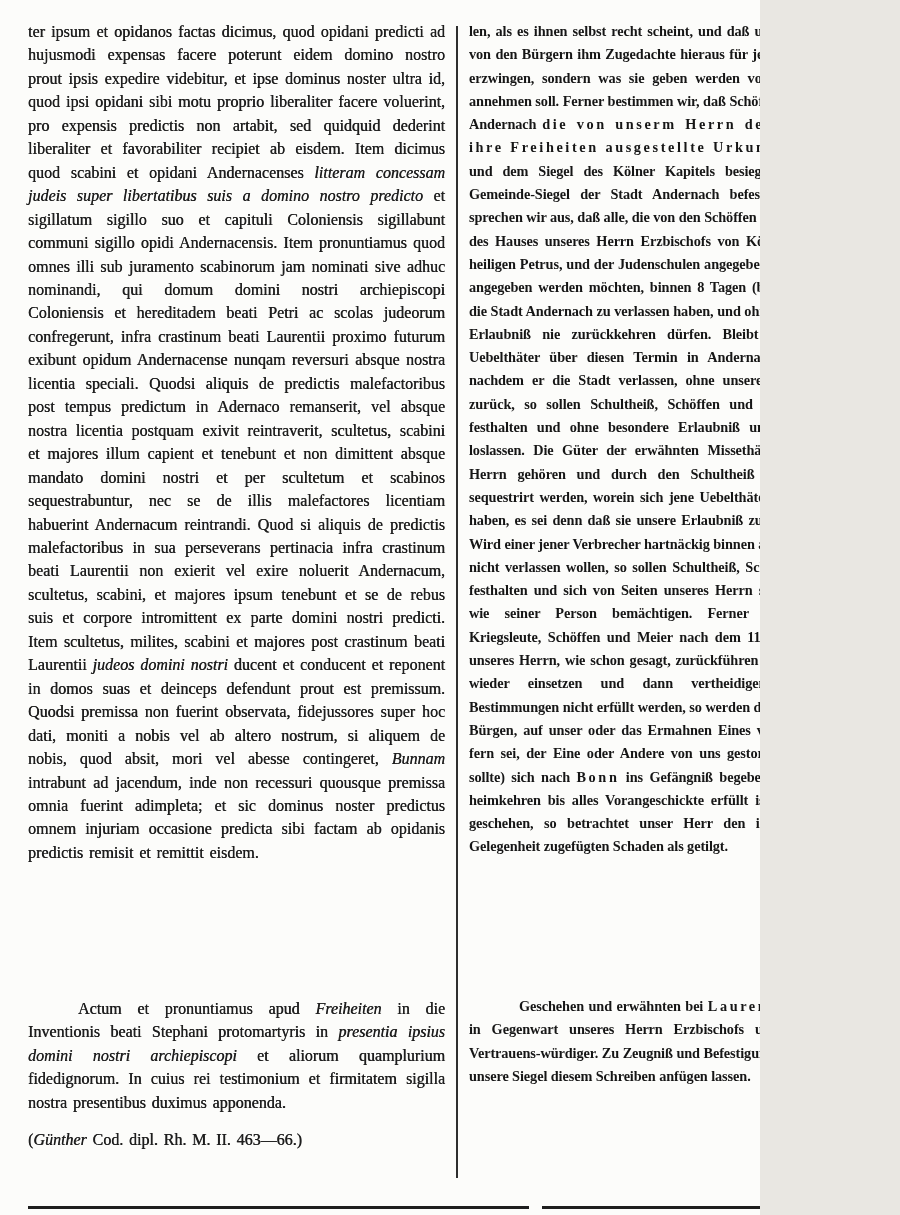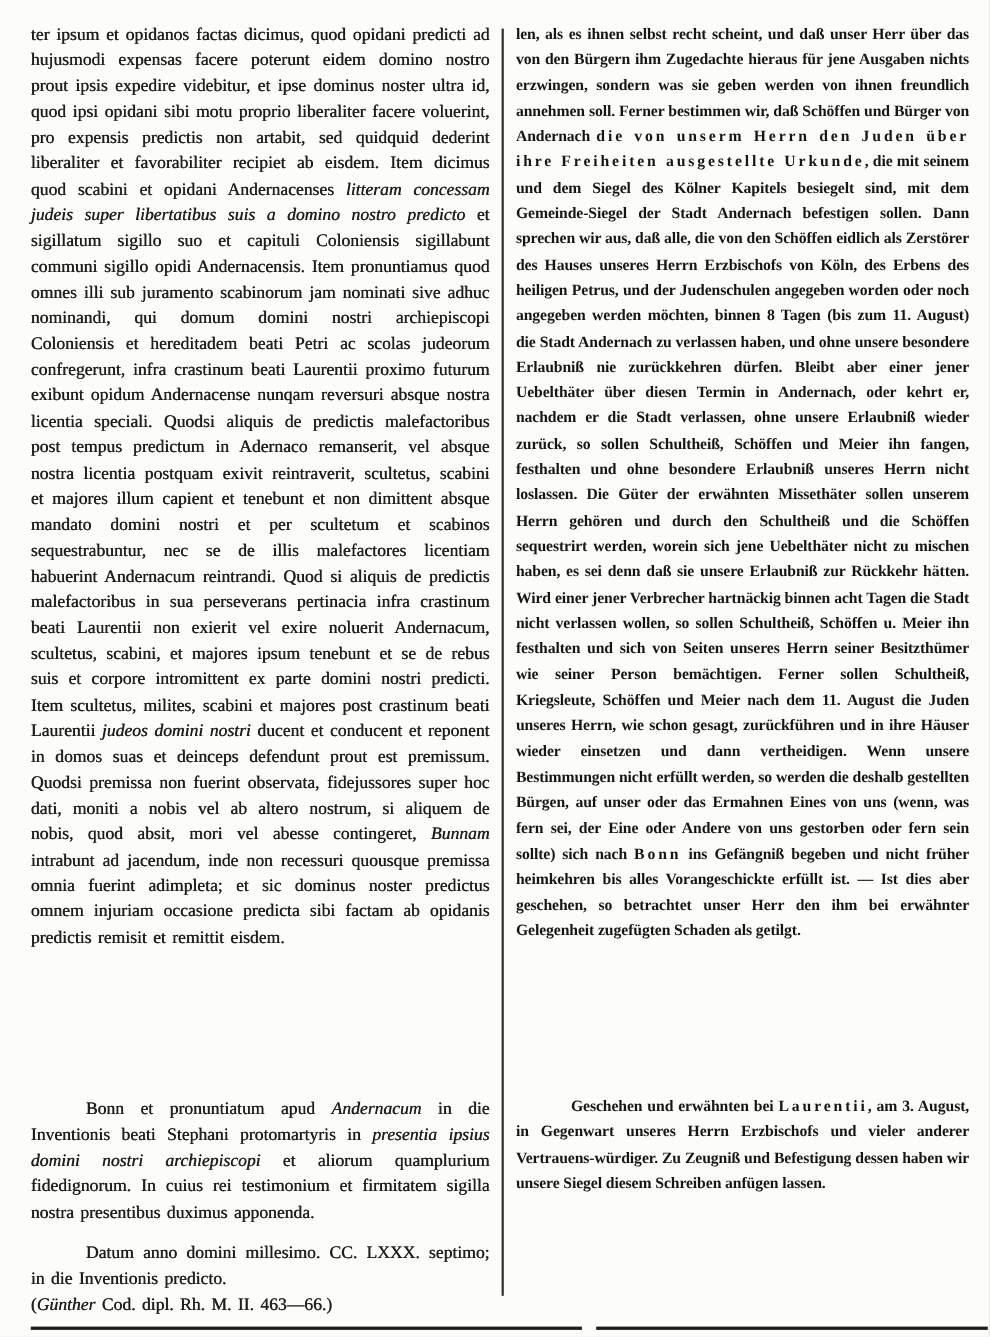--- a/index.html
+++ b/index.html
@@ -3,21 +3,21 @@
 <meta charset="utf-8">
 <style>
   html,body{margin:0;padding:0;}
   body{
     width:900px;height:1215px;
     font-family:"Liberation Serif",serif;
     background:var(--page_edge,#e9e7e2);
   }
   .page{
     position:relative;
-    width:899px;height:1215px;
+    width:760px;height:1215px;
     overflow:hidden;
     background:var(--background,#fcfcfa);
     color:var(--text,#1f1f1f);
   }
   
   .col{position:absolute;top:20px;height:1195px;}
   .col-left{
     left:28px;width:417px;
     font-family:"Liberation Serif",serif;
     font-size:16px;line-height:23.45px;
@@ -62,24 +62,23 @@
 </head>
 <body>
 
 <div class="page">
 
   <div class="col col-left">
     <div class="block">
         <p class="para flush"><span>ter ipsum et opidanos factas dicimus, quod opidani predicti ad hujusmodi expensas facere poterunt eidem domino nostro prout ipsis expedire videbitur, et ipse dominus noster ultra id, quod ipsi opidani sibi motu proprio liberaliter facere voluerint, pro expensis predictis non artabit, sed quidquid dederint liberaliter et favorabiliter recipiet ab eisdem. Item dicimus quod scabini et opidani Andernacenses </span><span class="it">litteram concessam judeis super libertatibus suis a domino nostro predicto</span><span> et sigillatum sigillo suo et capituli Coloniensis sigillabunt communi sigillo opidi Andernacensis. Item pronuntiamus quod omnes illi sub juramento scabinorum jam nominati sive adhuc nominandi, qui domum domini nostri archiepiscopi Coloniensis et hereditadem beati Petri ac scolas judeorum confregerunt, infra crastinum beati Laurentii proximo futurum exibunt opidum Andernacense nunqam reversuri absque nostra licentia speciali. Quodsi aliquis de predictis malefactoribus post tempus predictum in Adernaco remanserit, vel absque nostra licentia postquam exivit reintraverit, scultetus, scabini et majores illum capient et tenebunt et non dimittent absque mandato domini nostri et per scultetum et scabinos sequestrabuntur, nec se de illis malefactores licentiam habuerint Andernacum reintrandi. Quod si aliquis de predictis malefactoribus in sua perseverans pertinacia infra crastinum beati Laurentii non exierit vel exire noluerit Andernacum, scultetus, scabini, et majores ipsum tenebunt et se de rebus suis et corpore intromittent ex parte domini nostri predicti. Item scultetus, milites, scabini et majores post crastinum beati Laurentii </span><span class="it">judeos domini nostri</span><span> ducent et conducent et reponent in domos suas et deinceps defendunt prout est premissum. Quodsi premissa non fuerint observata, fidejussores super hoc dati, moniti a nobis vel ab altero nostrum, si aliquem de nobis, quod absit, mori vel abesse contingeret, </span><span class="it">Bunnam</span><span> intrabunt ad jacendum, inde non recessuri quousque premissa omnia fuerint adimpleta; et sic dominus noster predictus omnem injuriam occasione predicta sibi factam ab opidanis predictis remisit et remittit eisdem.</span></p>
       </div>
     <div class="block block-abs block-mid">
-        <p class="para indent"><span>Bonn et pronuntiatum apud </span><span class="it">Andernacum</span><span> in die Inventionis beati Stephani protomartyris in </span><span class="it">presentia ipsius domini nostri archiepiscopi</span><span> et aliorum quamplurium fidedignorum. In cuius rei testimonium et firmitatem sigilla nostra presentibus duximus apponenda.</span></p>
+        <p class="para indent"><span>Actum et pronuntiamus apud </span><span class="it">Freiheiten</span><span> in die Inventionis beati Stephani protomartyris in </span><span class="it">presentia ipsius domini nostri archiepiscopi</span><span> et aliorum quamplurium fidedignorum. In cuius rei testimonium et firmitatem sigilla nostra presentibus duximus apponenda.</span></p>
       </div>
     <div class="block block-abs block-bot">
-        <p class="para indent"><span>Datum anno domini millesimo. CC. LXXX. septimo; in die Inventionis predicto.</span></p>
         <p class="para citation"><span>(</span><span class="it">Günther</span><span> Cod. dipl. Rh. M. II. 463—66.)</span></p>
       </div>
   </div>
 
   <div class="divider"></div>
 
   <div class="col col-right">
     <div class="block">
         <p class="para flush"><span>len, als es ihnen selbst recht scheint, und daß unser Herr über das von den Bürgern ihm Zugedachte hieraus für jene Ausgaben nichts erzwingen, sondern was sie geben werden von ihnen freundlich annehmen soll. Ferner bestimmen wir, daß Schöffen und Bürger von Andernach </span><span class="sp">die von unserm Herrn den Juden über ihre Freiheiten ausgestellte Urkunde</span><span>, die mit seinem und dem Siegel des Kölner Kapitels besiegelt sind, mit dem Gemeinde-Siegel der Stadt Andernach befestigen sollen. Dann sprechen wir aus, daß alle, die von den Schöffen eidlich als Zerstörer des Hauses unseres Herrn Erzbischofs von Köln, des Erbens des heiligen Petrus, und der Judenschulen angegeben worden oder noch angegeben werden möchten, binnen 8 Tagen (bis zum 11. August) die Stadt Andernach zu verlassen haben, und ohne unsere besondere Erlaubniß nie zurückkehren dürfen. Bleibt aber einer jener Uebelthäter über diesen Termin in Andernach, oder kehrt er, nachdem er die Stadt verlassen, ohne unsere Erlaubniß wieder zurück, so sollen Schultheiß, Schöffen und Meier ihn fangen, festhalten und ohne besondere Erlaubniß unseres Herrn nicht loslassen. Die Güter der erwähnten Missethäter sollen unserem Herrn gehören und durch den Schultheiß und die Schöffen sequestrirt werden, worein sich jene Uebelthäter nicht zu mischen haben, es sei denn daß sie unsere Erlaubniß zur Rückkehr hätten. Wird einer jener Verbrecher hartnäckig binnen acht Tagen die Stadt nicht verlassen wollen, so sollen Schultheiß, Schöffen u. Meier ihn festhalten und sich von Seiten unseres Herrn seiner Besitzthümer wie seiner Person bemächtigen. Ferner sollen Schultheiß, Kriegsleute, Schöffen und Meier nach dem 11. August die Juden unseres Herrn, wie schon gesagt, zurückführen und in ihre Häuser wieder einsetzen und dann vertheidigen. Wenn unsere Bestimmungen nicht erfüllt werden, so werden die deshalb gestellten Bürgen, auf unser oder das Ermahnen Eines von uns (wenn, was fern sei, der Eine oder Andere von uns gestorben oder fern sein sollte) sich nach </span><span class="sp">Bonn</span><span> ins Gefängniß begeben und nicht früher heimkehren bis alles Vorangeschickte erfüllt ist. — Ist dies aber geschehen, so betrachtet unser Herr den ihm bei erwähnter Gelegenheit zugefügten Schaden als getilgt.</span></p>
       </div>

